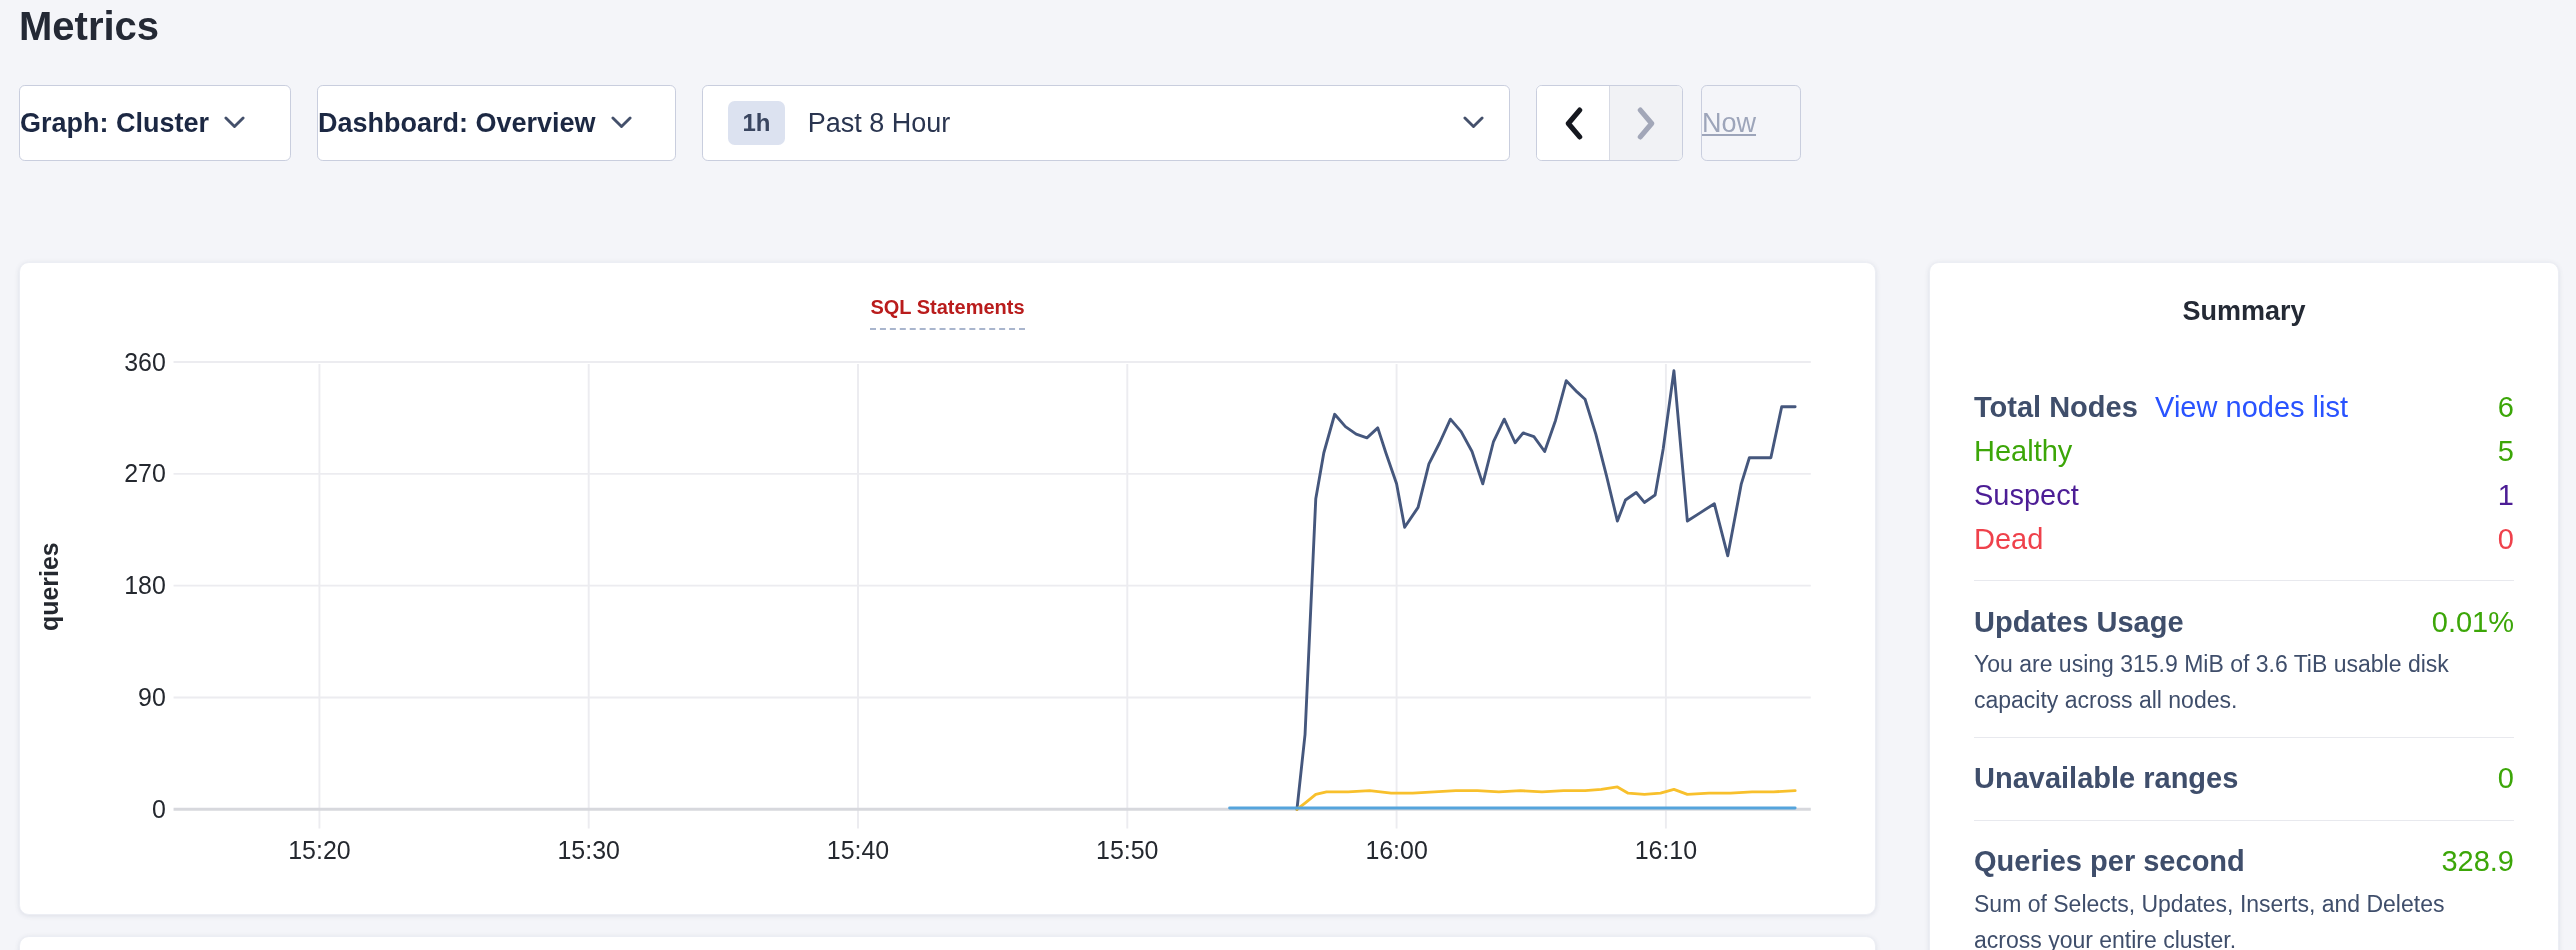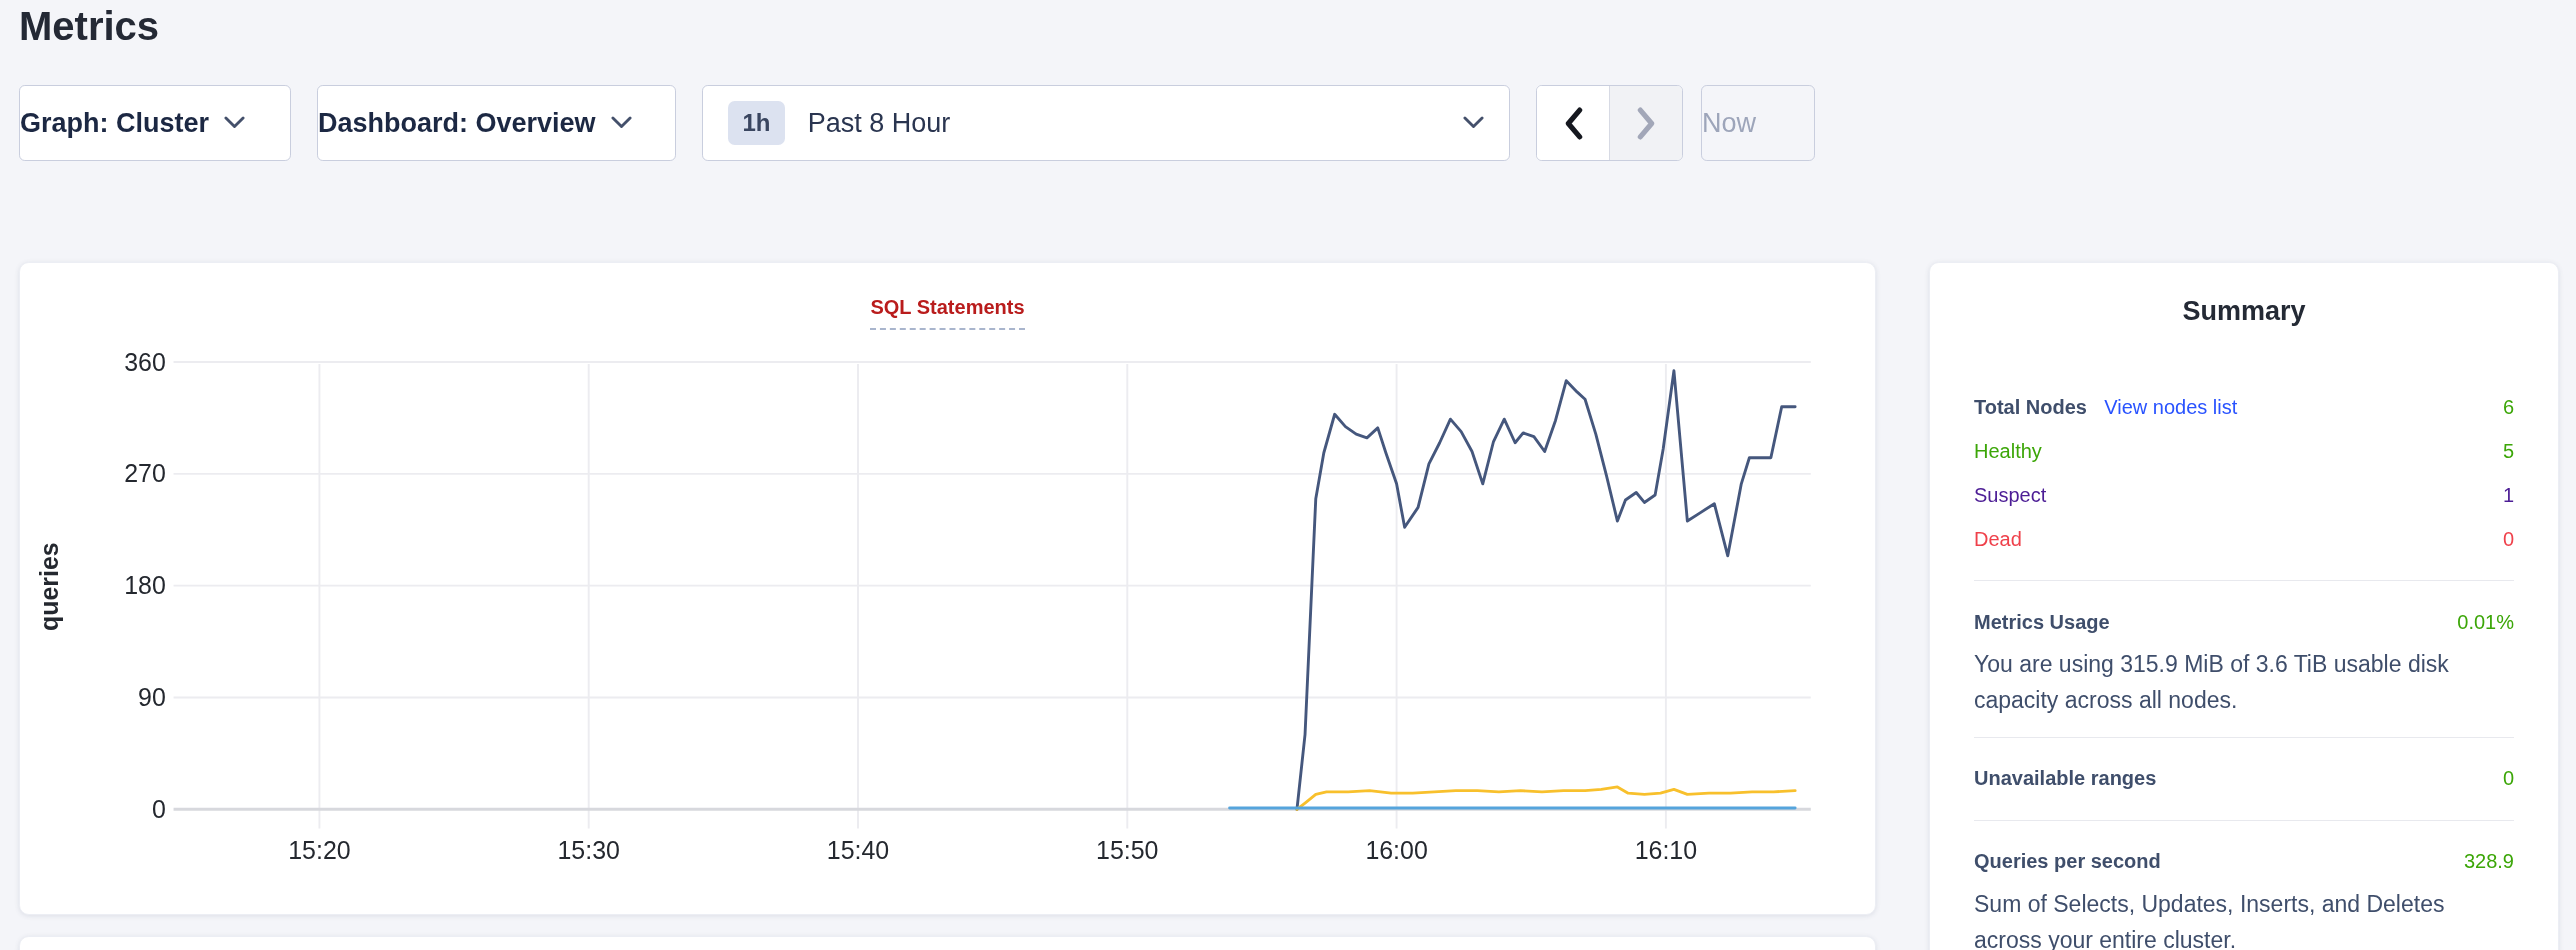--- a/index.html
+++ b/index.html
@@ -41,22 +41,22 @@
   .pager {
     left: 1536px; width: 147px; padding: 0; overflow: hidden;
     display: flex; align-items: stretch; gap: 0; background: #fff;
   }
   .pager-half {
     flex: 1; display: flex; align-items: center; justify-content: center; cursor: pointer;
   }
   .pager-prev { background: #fff; color: #15181f; }
   .pager-next { background: #f1f2f5; color: #a2a7b8; border-left: 1.9px solid #d7dae4; cursor: default; }
   .now-btn {
-    left: 1701px; width: 114px; background: transparent;
-    color: #9da5ba; font-weight: 400; cursor: default;
+    left: 1701px; width: 100px; background: transparent;
+    color: #9da5ba; font-weight: 400; cursor: default; text-decoration: underline;
   }
 
   
   .card {
     position: absolute; background: #fff;
     border: 1px solid #eceef4; border-radius: 9.6px;
     box-shadow: 0 1px 5.8px rgba(55, 65, 100, 0.12);
   }
   .chart-card { left: 19px; top: 262px; width: 1857px; height: 653px; }
   .chart-title-wrap { position: absolute; top: 33px; left: 0; width: 100%; text-align: center; }
@@ -68,21 +68,21 @@
 
   .next-card { left: 19px; top: 936px; width: 1857px; height: 58px; }
 
   
   .summary-card { left: 1929px; top: 262px; width: 630px; height: 758px; padding: 33px 44px; }
   .sum-title {
     text-align: center; font-size: 27px; font-weight: 700; color: #242a35;
     margin-bottom: 58px;
   }
   .sum-row {
-    display: flex; align-items: center; height: 44px; font-size: 20px;
+    display: flex; align-items: center; height: 44px; font-size: 29px;
   }
   .sum-label-bold { font-weight: 700; color: #3f4e6b; }
   .sum-link { color: #2953ff; margin-left: 17.3px; cursor: pointer; text-decoration: none; }
   .sum-value { margin-left: auto; }
   .val-green { color: #3ca608; }
   .val-orange { color: #4c1d95; }
   .val-red { color: #ef414b; }
   .sum-desc { font-size: 23px; line-height: 36px; color: #3f4e6b; margin: 1.9px 0 9.6px 0; }
   .sum-divider { border: none; border-top: 1.9px solid #e8e9ee; margin: 19px 0; }
 </style>
@@ -196,21 +196,21 @@
     </div>
 
     <div class="sum-row">
       <span class="val-red">Dead</span>
       <span class="sum-value val-red">0</span>
     </div>
 
     <hr class="sum-divider">
 
     <div class="sum-row">
-      <span class="sum-label-bold">Metrics Usage</span>
+      <span class="sum-label-bold">Updates Usage</span>
       <span class="sum-value val-green">0.01%</span>
     </div>
     <div class="sum-desc">You are using 315.9 MiB of 3.6 TiB usable disk capacity across all nodes.</div>
 
     <hr class="sum-divider">
 
     <div class="sum-row">
       <span class="sum-label-bold">Unavailable ranges</span>
       <span class="sum-value val-green">0</span>
     </div>

